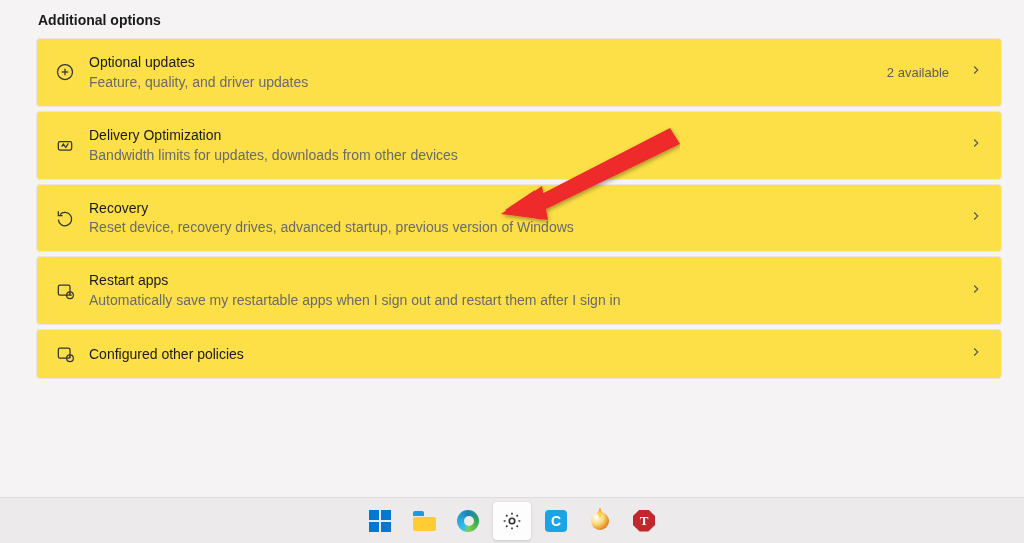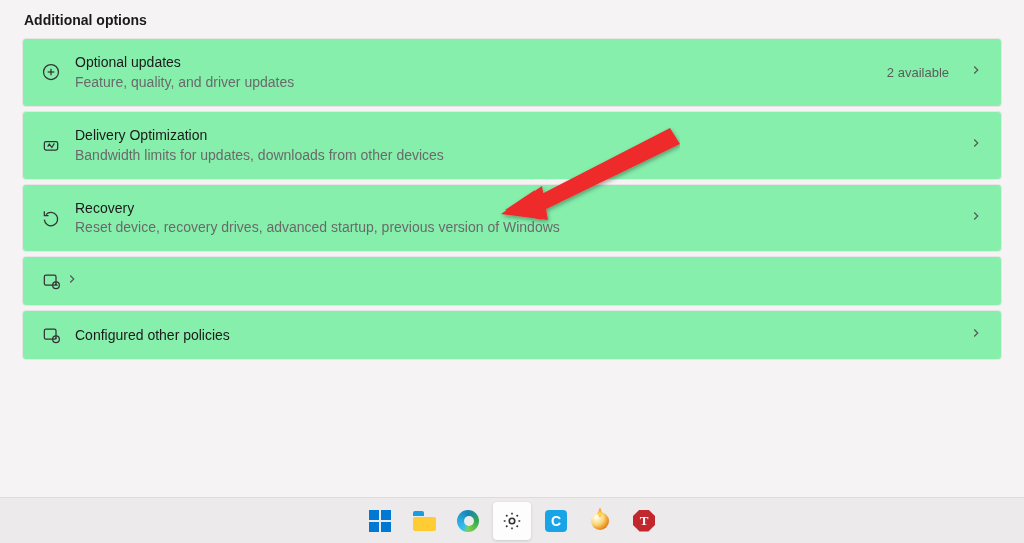--- a/index.html
+++ b/index.html
@@ -2,29 +2,29 @@
 <html><head>
 <meta charset="utf-8">
 <style>
   html,body{
     margin:0;padding:0;width:1024px;height:543px;
     font-family:"Segoe UI",Arial,sans-serif;
     background:#f5f3f4;overflow:hidden;color:#1a1a1a;
   }
   .page{
     width:1024px;height:498px;
-    padding:6px 22px 0 22px;
+    padding:6px 22px 0 36px;
     box-sizing:border-box;
   }
   .section-title{
     font-size:14px;font-weight:600;margin:6px 0 10px 2px;
     color:#1a1a1a;
   }
   .card{
-    background:#86efac;
+    background:#fde047;
     border:1px solid #e7e5e6;
     border-radius:4px;
     display:flex;align-items:center;
     padding:14px 18px 14px 14px;
     margin-bottom:4px;
     cursor:pointer;
   }
   .card .icon{
     width:28px;display:flex;align-items:center;justify-content:center;
     flex:0 0 28px;
@@ -135,20 +135,24 @@
         </svg></span>
   </div>
 
   <div class="card">
     <div class="icon">
       <svg viewBox="0 0 24 24">
           <rect x="4" y="5" width="14" height="12" rx="2"></rect>
           <circle cx="18" cy="17" r="4"></circle>
           <polyline points="18 15 18 17 20 17"></polyline>
         </svg>
+    </div>
+    <div class="labels">
+      <span class="title">Restart apps</span>
+      <span class="sub">Automatically save my restartable apps when I sign out and restart them after I sign in</span>
     </div>
     <span class="chev"><svg viewBox="0 0 24 24">
           <polyline points="9 6 15 12 9 18"></polyline>
         </svg></span>
   </div>
 
   <div class="card">
     <div class="icon">
       <svg viewBox="0 0 24 24">
           <rect x="4" y="5" width="14" height="12" rx="2"></rect>

